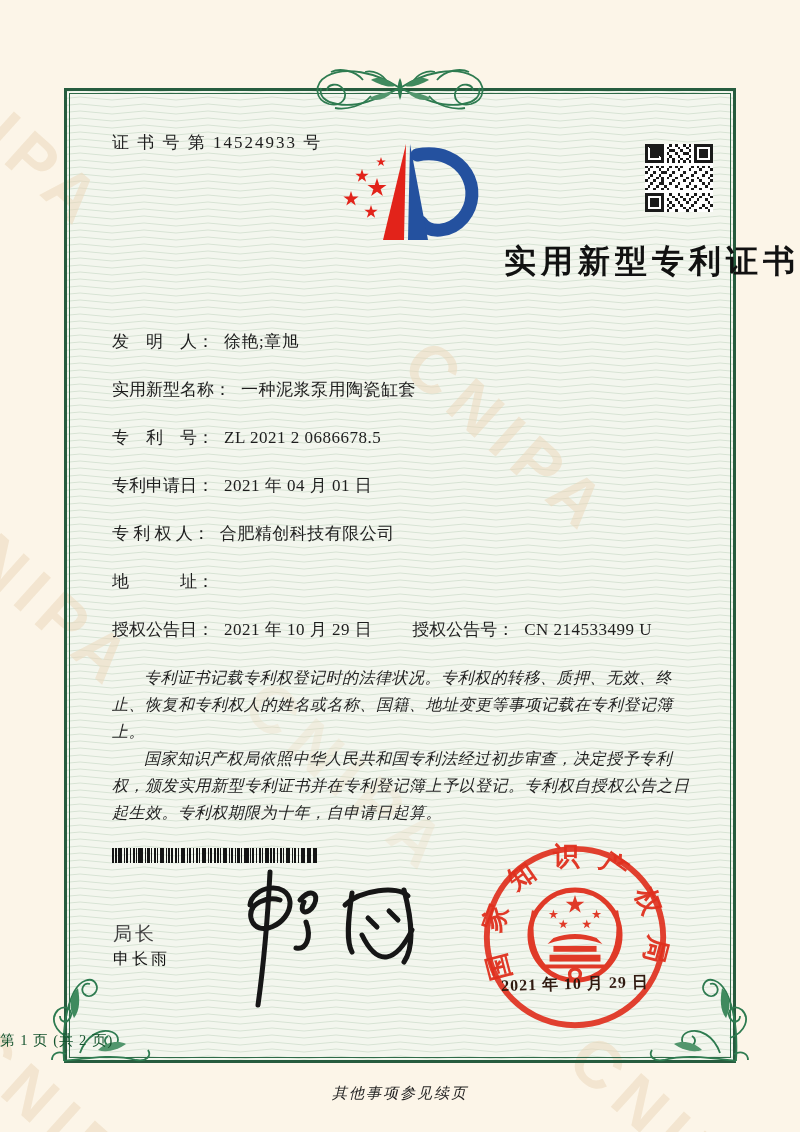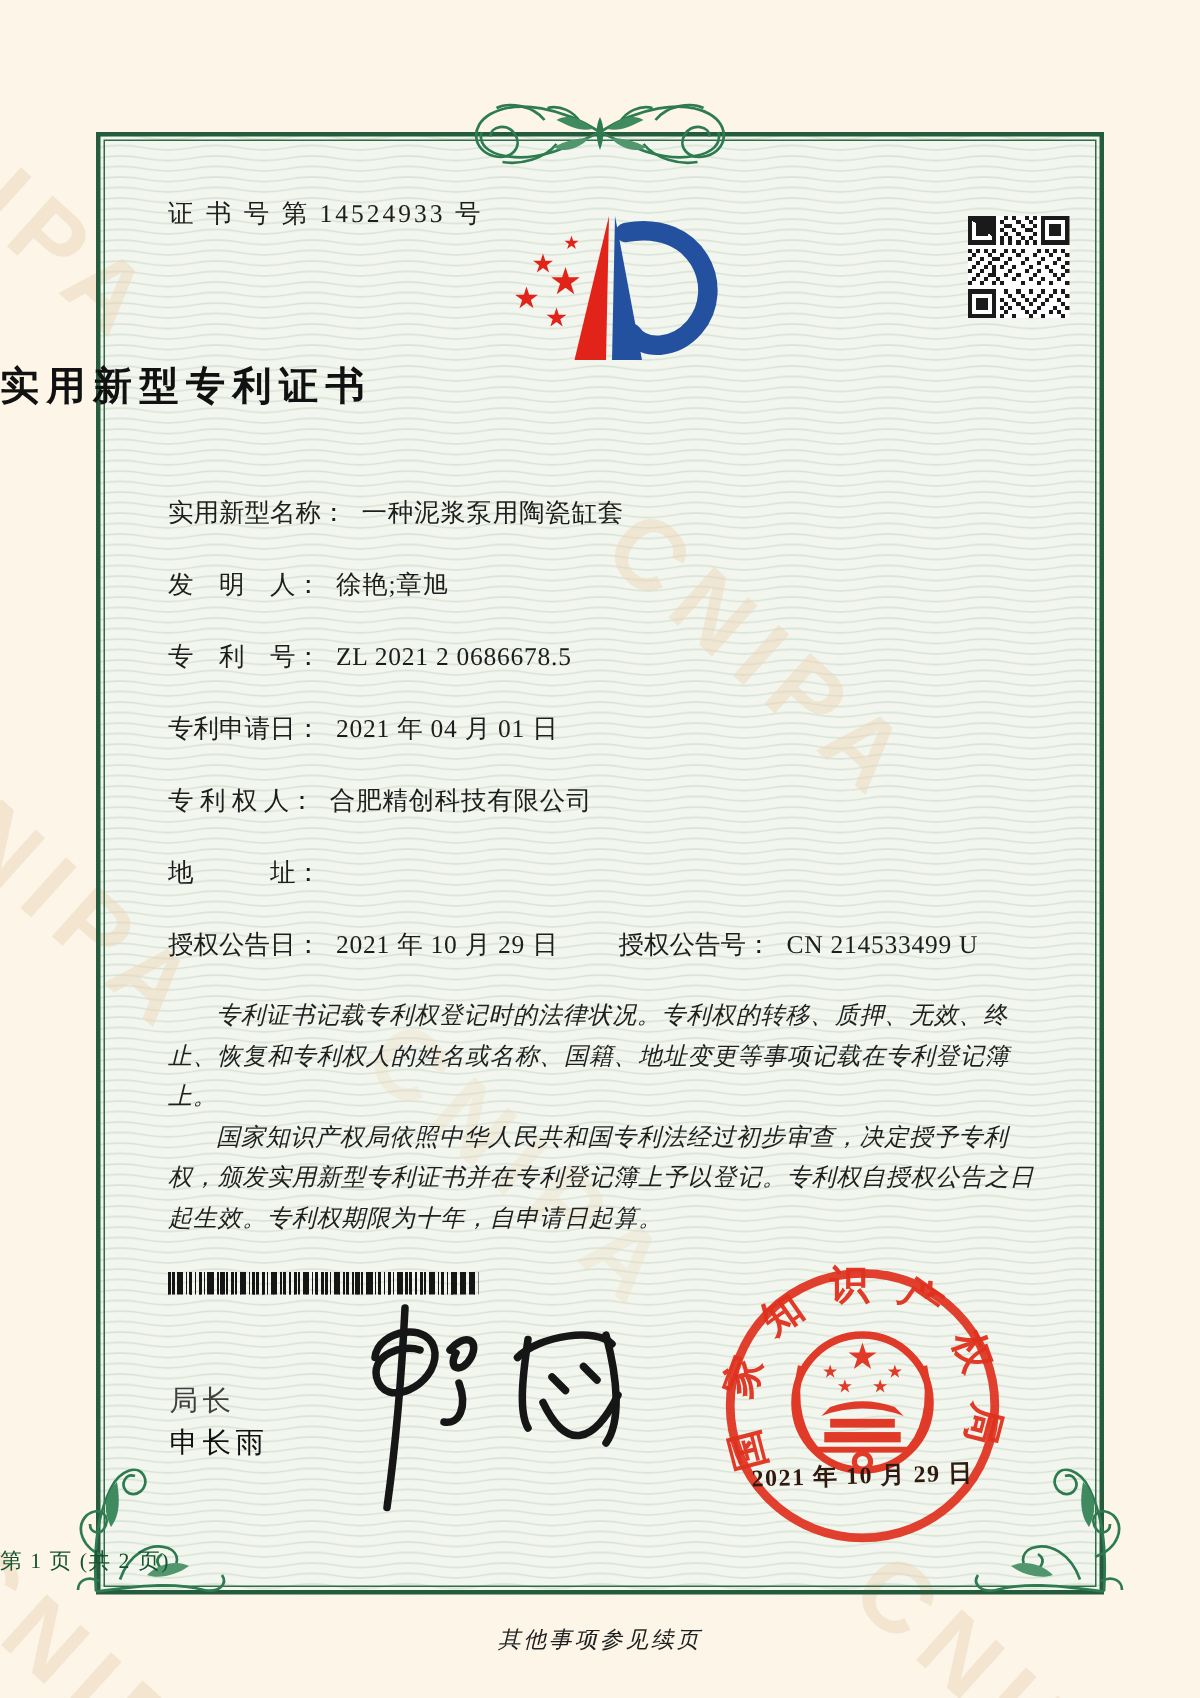--- a/index.html
+++ b/index.html
@@ -13,42 +13,42 @@
     transform:rotate(42deg);transform-origin:left center;white-space:nowrap;pointer-events:none}
   .panel-frame{position:absolute;left:64px;top:88px;width:672px;height:975px;
     border:3px solid #265c3e;box-sizing:border-box;z-index:2;pointer-events:none}
   .frame-inner{position:absolute;inset:2px;border:1px solid #2f6b49}
   .ornament{position:absolute;z-index:3;pointer-events:none}
   .content{position:absolute;inset:0;z-index:4}
   .content > *{position:absolute}
 
   
   .cert-no{left:112px;top:131px;font-size:17px;letter-spacing:2px;color:#1d1d1d}
-  .title{left:0;right:0;top:240px;text-align:left;font-size:26px;font-weight:bold;
+  .title{left:0;right:0;top:240px;text-align:right;font-size:32px;font-weight:bold;
     letter-spacing:5px;color:#111}
   .fields{left:112px;top:330px;width:584px;display:flex;flex-direction:column;gap:24px;
     font-size:17px;color:#1d1d1d}
   .frow{display:flex;align-items:flex-start;line-height:24px}
   .flabel{white-space:pre;flex:none}
   .fvalue{margin-left:10px;letter-spacing:.5px}
   .frow .addr{width:470px}
   .pair2{margin-left:40px}
   .paragraphs{left:112px;top:664px;width:578px;font-size:16px;line-height:27px;
     color:#1f1f1f;font-style:italic}
   .paragraphs p{margin:0;text-indent:2em;letter-spacing:.5px}
 
   .barcode{left:112px;top:848px;width:207px;height:15px;
     background:
       repeating-linear-gradient(90deg,#151515 0 1px,transparent 1px 3px),
       repeating-linear-gradient(90deg,#151515 0 2px,transparent 2px 7px),
       repeating-linear-gradient(90deg,transparent 0 4px,#151515 4px 5px,transparent 5px 11px)}
 
   .signer-title{left:113px;top:921px;font-size:19px;letter-spacing:3px;color:#404040;
     font-family:"Liberation Sans",sans-serif}
-  .signer-name{left:113px;top:949px;font-size:19px;letter-spacing:3px;color:#111;
+  .signer-name{left:113px;top:949px;font-size:16px;letter-spacing:3px;color:#111;
     font-family:Liberation Serif, serif}
   .signature{left:240px;top:860px}
   .seal{left:477px;top:842px}
   .seal-date{left:480px;top:974px;width:190px;text-align:center;font-size:16px;
     font-weight:bold;letter-spacing:1px;color:#301a10;transform:rotate(-1.5deg)}
 
   .page-no{left:0;right:0;top:1031px;text-align:left;font-size:14.5px;color:#14532d;
     letter-spacing:1px}
   .footer-note{left:0;right:0;top:1084px;text-align:center;font-size:15px;color:#1f1f1f;
     font-style:italic;letter-spacing:2px}
@@ -147,26 +147,26 @@
         <path d="M0,8h1v1h-1z M2,8h1v1h-1z M4,8h1v1h-1z M9,8h1v1h-1z M11,8h1v1h-1z M13,8h1v1h-1z M17,8h1v1h-1z M19,8h1v1h-1z M21,8h1v1h-1z M23,8h1v1h-1z M1,9h1v1h-1z M5,9h1v1h-1z M8,9h1v1h-1z M12,9h1v1h-1z M16,9h1v1h-1z M20,9h1v1h-1z M24,9h1v1h-1z M0,10h1v1h-1z M3,10h1v1h-1z M7,10h1v1h-1z M10,10h1v1h-1z M14,10h1v1h-1z M18,10h1v1h-1z M22,10h1v1h-1z M2,11h1v1h-1z M5,11h1v1h-1z M9,11h1v1h-1z M13,11h1v1h-1z M17,11h1v1h-1z M21,11h1v1h-1z M24,11h1v1h-1z M1,12h1v1h-1z M4,12h1v1h-1z M8,12h1v1h-1z M11,12h1v1h-1z M15,12h1v1h-1z M19,12h1v1h-1z M23,12h1v1h-1z"></path>
         <path d="M0,13h1v1h-1z M3,13h1v1h-1z M6,13h1v1h-1z M10,13h1v1h-1z M14,13h1v1h-1z M17,13h1v1h-1z M20,13h1v1h-1z M24,13h1v1h-1z M2,14h1v1h-1z M5,14h1v1h-1z M9,14h1v1h-1z M12,14h1v1h-1z M16,14h1v1h-1z M21,14h1v1h-1z M23,14h1v1h-1z M1,15h1v1h-1z M4,15h1v1h-1z M7,15h1v1h-1z M11,15h1v1h-1z M15,15h1v1h-1z M18,15h1v1h-1z M22,15h1v1h-1z M0,16h1v1h-1z M3,16h1v1h-1z M8,16h1v1h-1z M13,16h1v1h-1z M17,16h1v1h-1z M20,16h1v1h-1z M24,16h1v1h-1z"></path>
         <path d="M9,18h1v1h-1z M12,18h1v1h-1z M15,18h1v1h-1z M18,18h1v1h-1z M21,18h1v1h-1z M23,18h1v1h-1z M10,19h1v1h-1z M13,19h1v1h-1z M17,19h1v1h-1z M20,19h1v1h-1z M24,19h1v1h-1z M8,20h1v1h-1z M11,20h1v1h-1z M14,20h1v1h-1z M16,20h1v1h-1z M19,20h1v1h-1z M22,20h1v1h-1z M9,21h1v1h-1z M12,21h1v1h-1z M15,21h1v1h-1z M18,21h1v1h-1z M23,21h1v1h-1z M8,22h1v1h-1z M10,22h1v1h-1z M13,22h1v1h-1z M17,22h1v1h-1z M21,22h1v1h-1z M24,22h1v1h-1z M9,23h1v1h-1z M14,23h1v1h-1z M16,23h1v1h-1z M20,23h1v1h-1z M22,23h1v1h-1z M8,24h1v1h-1z M11,24h1v1h-1z M15,24h1v1h-1z M18,24h1v1h-1z M23,24h1v1h-1z"></path>
       </g>
     </svg>
 
     <div class="title">实用新型专利证书</div>
 
     <div class="fields">
       <div class="frow">
+          <span class="flabel">发　明　人：</span>
+          <span class="fvalue">徐艳;章旭</span>
+        </div>
+      <div class="frow">
           <span class="flabel">实用新型名称：</span>
           <span class="fvalue">一种泥浆泵用陶瓷缸套</span>
-        </div>
-      <div class="frow">
-          <span class="flabel">发　明　人：</span>
-          <span class="fvalue">徐艳;章旭</span>
         </div>
       <div class="frow">
           <span class="flabel">专　利　号：</span>
           <span class="fvalue">ZL 2021 2 0686678.5</span>
         </div>
       <div class="frow">
           <span class="flabel">专利申请日：</span>
           <span class="fvalue">2021 年 04 月 01 日</span>
         </div>
       <div class="frow">

